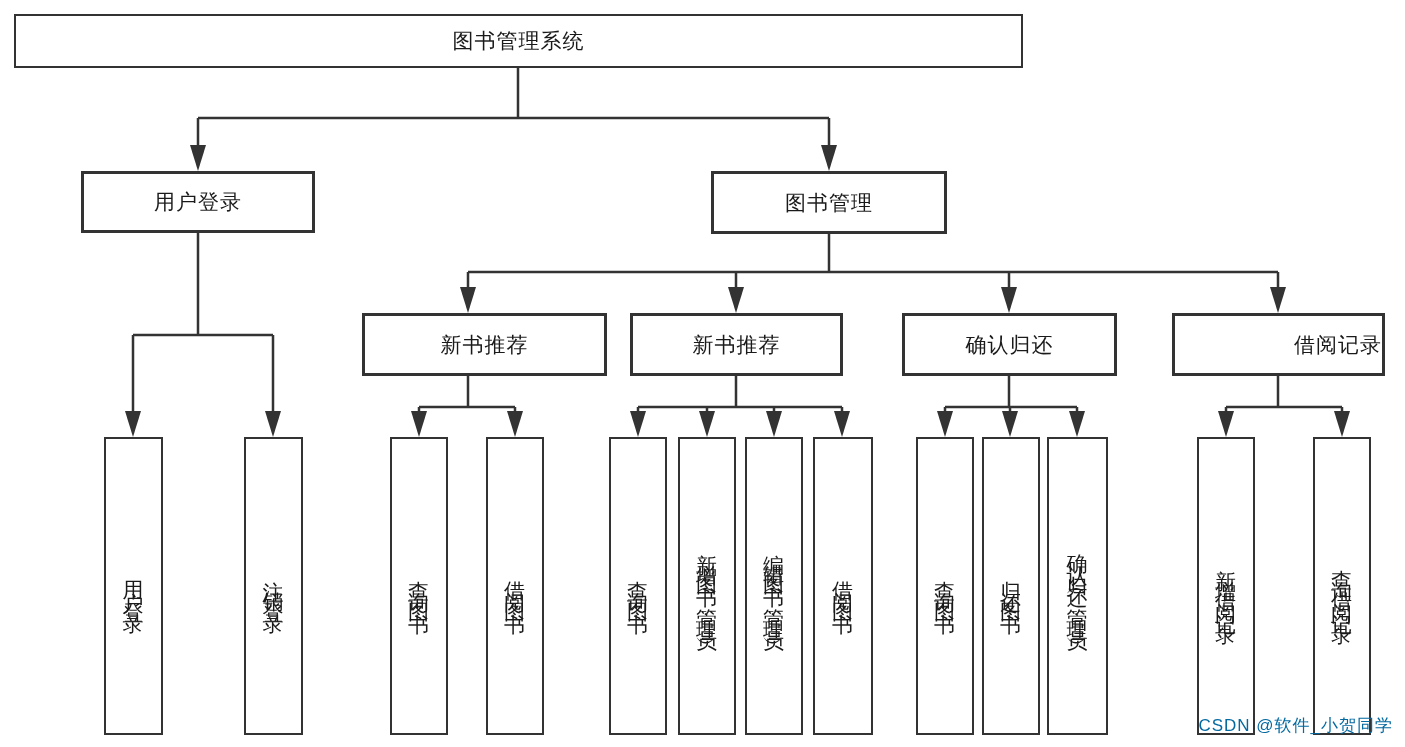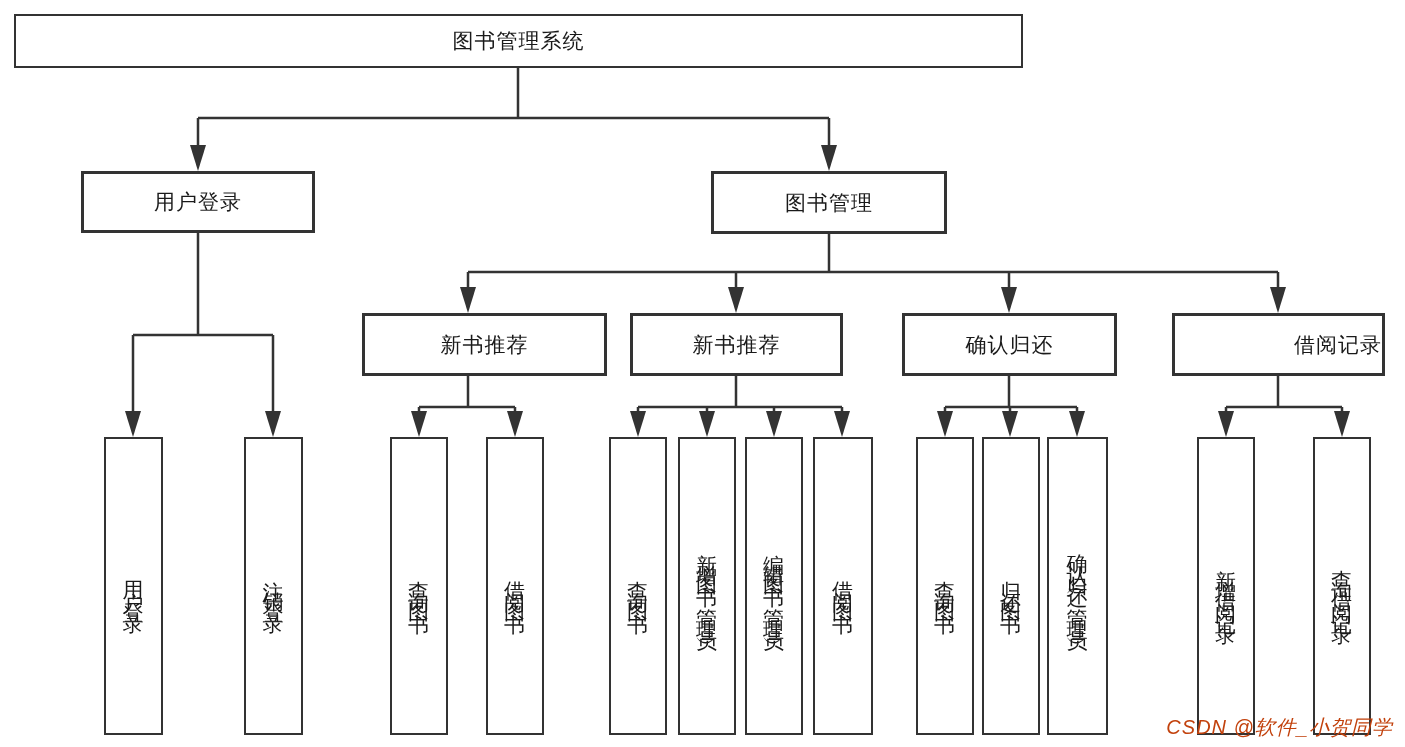--- a/index.html
+++ b/index.html
@@ -14,23 +14,22 @@
     display:flex; align-items:center; justify-content:center;
   }
   .h-node { font-size:21px; letter-spacing:1px; }
   .lv2, .lv3 { border-width:3px; }
   .v-node .vtext {
     writing-mode:vertical-rl; text-orientation:mixed;
     font-size:21px; line-height:1; letter-spacing:11px;
   }
   .watermark {
     position:absolute; top:714px; right:12px;
-    font-size:20px; color:#c2410c; letter-spacing:1px;
+    font-size:17px; color:#0369a1; letter-spacing:1px;
     white-space:nowrap;
-    font-style:italic;
   }
 </style>
 </head>
 <body>
 
 <div class="stage">
 
   <svg class="connectors" viewBox="0 0 1405 747" xmlns="http://www.w3.org/2000/svg">
     <g stroke="#333333" stroke-width="2.5" fill="none">
 

